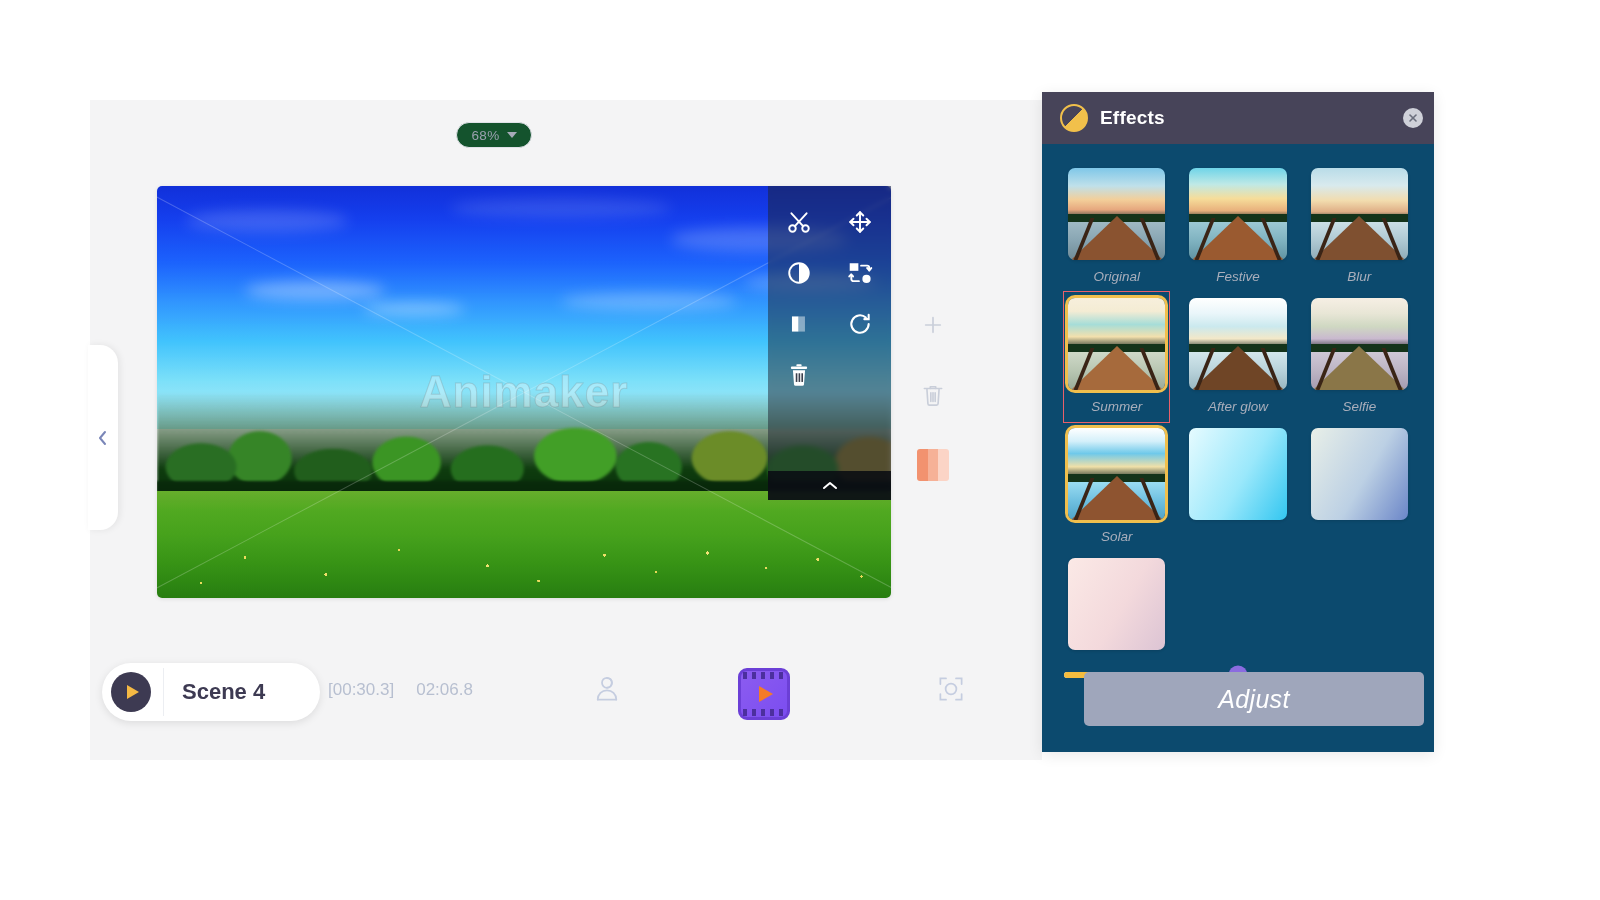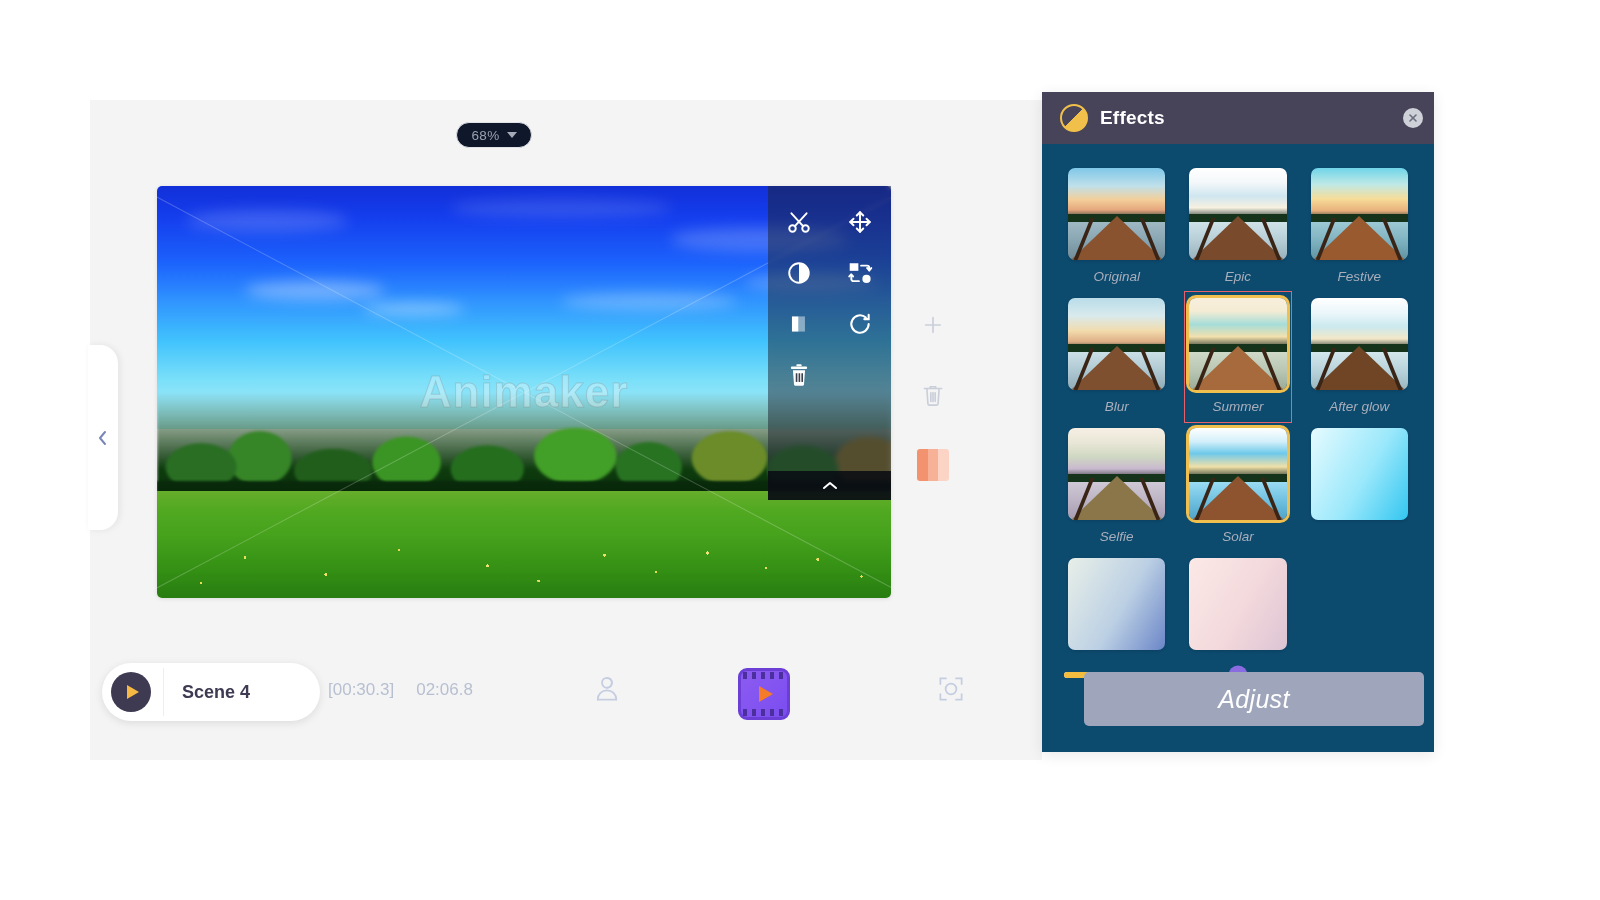--- a/index.html
+++ b/index.html
@@ -18,21 +18,21 @@
     background: #f4f4f5;
   }
 
   
   .zoom-pill {
     position: absolute;
     left: 366px; top: 22px;
     width: 76px; height: 26px;
     border: 1px solid #e0e2e8;
     border-radius: 13px;
-    background: #0f172a;
+    background: #14532d;
     display: flex; align-items: center; justify-content: center;
     gap: 7px;
     cursor: pointer;
   }
   .zoom-pill .zv {
     font-size: 13.5px; color: #9aa0ae; letter-spacing: .4px;
   }
   .zoom-caret {
     width: 0; height: 0;
     border-left: 5px solid transparent;
@@ -216,21 +216,21 @@
     width: 0; height: 0;
     border-top: 7px solid transparent;
     border-bottom: 7px solid transparent;
     border-left: 12px solid #f5b944;
     margin-left: 3px;
   }
   .pill-div {
     width: 1px; height: 48px; background: #eceef2; margin-right: 18px; flex: none;
   }
   .scene-name {
-    font-size: 18px; font-weight: 700; color: #3d3a52; white-space: nowrap;
+    font-size: 22px; font-weight: 700; color: #3d3a52; white-space: nowrap;
   }
   .timecodes {
     position: absolute; left: 238px; top: 40px;
     display: flex; gap: 22px;
     font-size: 17px; color: #b7bfd0;
   }
   .bar-icons {
     position: absolute; left: 490px; top: 28px;
     width: 420px; height: 52px;
   }
@@ -577,33 +577,20 @@
             <div class="pier">
               <div class="p-sky" style="background:linear-gradient(180deg,#7fc7e8 0%,#bfe0ea 35%,#f3cf9a 62%,#e6a77e 82%,#2b3f3c 100%)"></div>
               <div class="p-trees"></div>
               <div class="p-water" style="background:linear-gradient(180deg,#9fb9c4 0%,#8aa7b4 45%,#6f8b97 100%)"></div>
               <div class="p-deck" style="border-bottom-color:#8a5330"></div>
               <div class="p-rail-l"></div>
               <div class="p-rail-r"></div>
             </div>
           </div>
           <div class="fx-label">Original</div>
-        </div>
-        <div class="fx-cell">
-          <div class="fx-thumb">
-            <div class="pier">
-              <div class="p-sky" style="background:linear-gradient(180deg,#ffffff 0%,#f4f8fa 28%,#cfe6f0 55%,#f7f1e0 78%,#2a3a35 100%)"></div>
-              <div class="p-trees"></div>
-              <div class="p-water" style="background:linear-gradient(180deg,#cfe2e8 0%,#b6cdd6 50%,#96b0bb 100%)"></div>
-              <div class="p-deck" style="border-bottom-color:#7a4a2c"></div>
-              <div class="p-rail-l"></div>
-              <div class="p-rail-r"></div>
-            </div>
-          </div>
-          <div class="fx-label">Epic</div>
         </div>
         <div class="fx-cell">
           <div class="fx-thumb">
             <div class="pier">
               <div class="p-sky" style="background:linear-gradient(180deg,#6fd4e8 0%,#bfe9e6 32%,#f6dd9a 60%,#e8b07c 84%,#26352f 100%)"></div>
               <div class="p-trees"></div>
               <div class="p-water" style="background:linear-gradient(180deg,#9cc9d4 0%,#7fb2c0 50%,#5f93a2 100%)"></div>
               <div class="p-deck" style="border-bottom-color:#9a5a30"></div>
               <div class="p-rail-l"></div>
               <div class="p-rail-r"></div>

